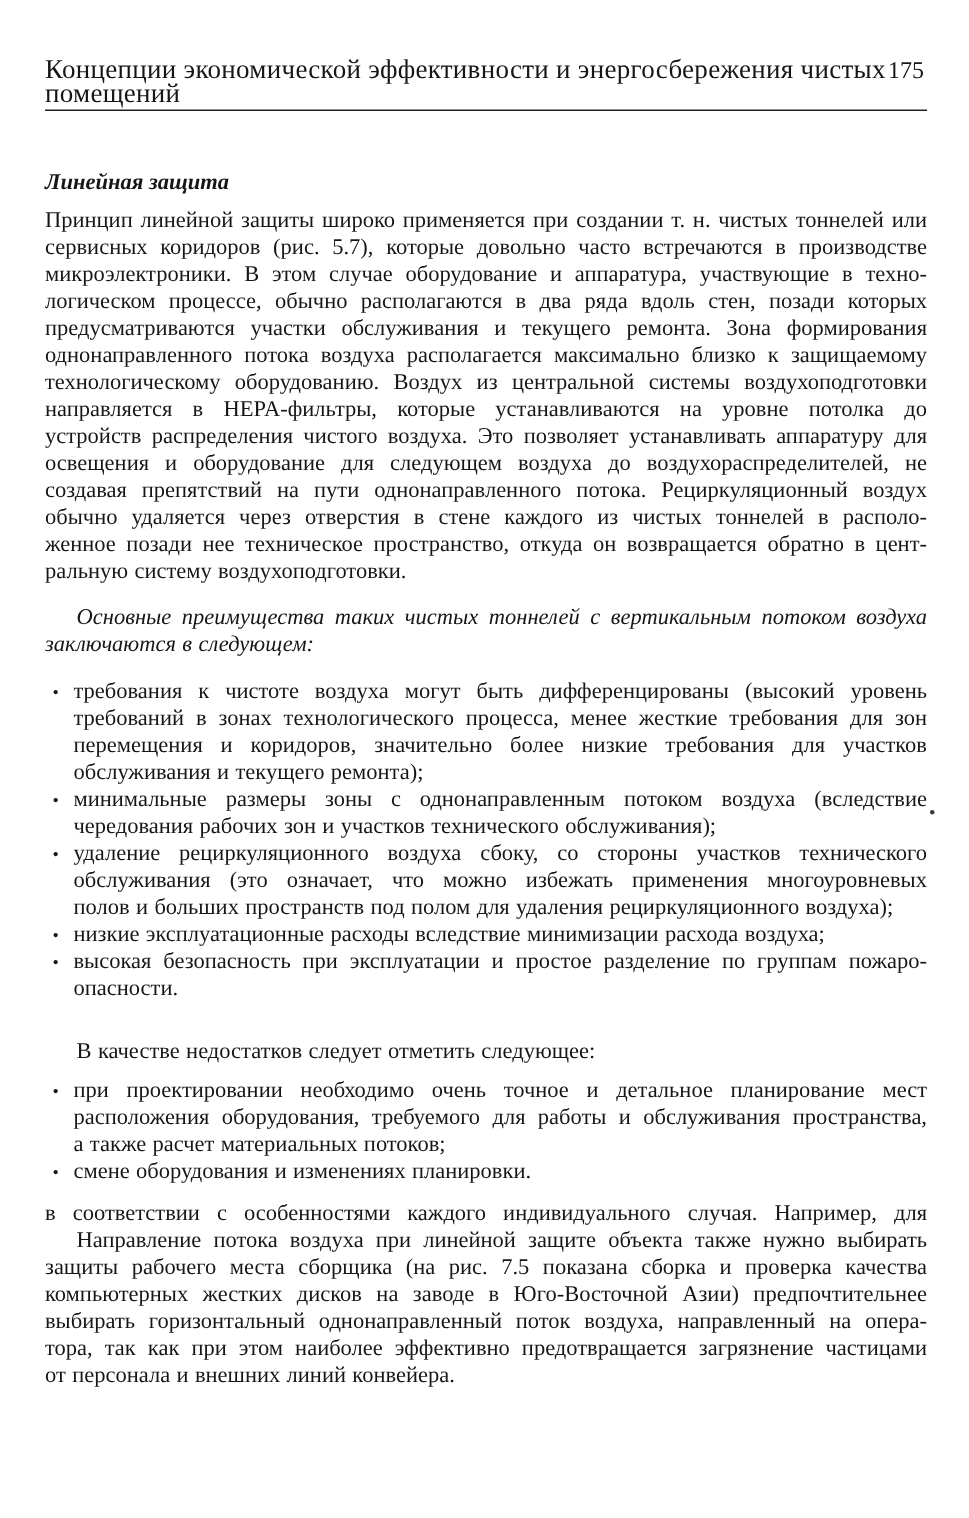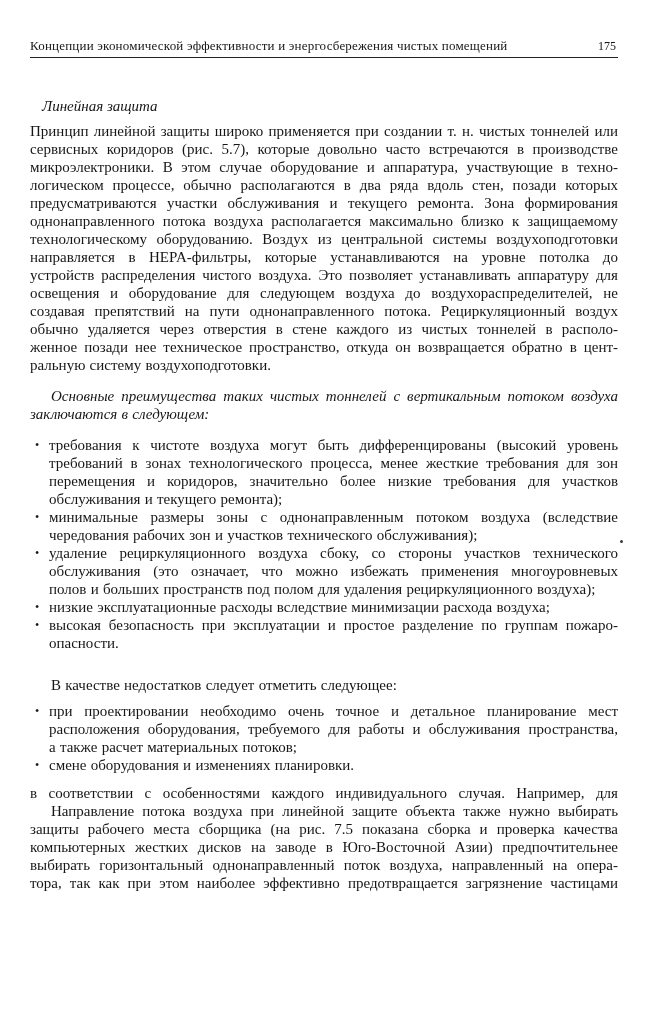--- a/index.html
+++ b/index.html
@@ -17,34 +17,34 @@
     padding: 38px 28px 0 30px;
   }
   .running-header {
     display: flex;
     justify-content: space-between;
     align-items: baseline;
     border-bottom: 1.5px solid #222222;
     padding-bottom: 3px;
   }
   .running-header-title {
-    font-size: 13px;
+    font-size: 18px;
     line-height: 16px;
     letter-spacing: 0.2px;
   }
   .page-number {
-    font-size: 12px;
+    font-size: 16px;
     line-height: 16px;
     padding-right: 2px;
   }
   .section-heading {
-    margin: 39px 0 7px 12px;
+    margin: 39px 0 7px 0;
     font-size: 15px;
     line-height: 18px;
-    font-weight: normal;
+    font-weight: bold;
     font-style: italic;
   }
   .para, .bullet-list { margin: 0; }
   .line {
     font-size: 15px;
     line-height: 18px;
     max-height: 18px;
     overflow: hidden;
     text-align: justify;
     text-align-last: justify;
@@ -167,17 +167,18 @@
       </div>
     </div>
 
   <div class="para indent-first gap-p4">
       <div class="line">в соответствии с особенностями каждого индивидуального случая. Например, для</div>
       <div class="line line-first">Направление потока воздуха при линейной защите объекта также нужно выбирать</div>
       <div class="line">защиты рабочего места сборщика (на рис. 7.5 показана сборка и проверка качества</div>
       <div class="line">компьютерных жестких дисков на заводе в Юго-Восточной Азии) предпочтительнее</div>
       <div class="line">выбирать горизонтальный однонаправленный поток воздуха, направленный на опера-</div>
       <div class="line">тора, так как при этом наиболее эффективно предотвращается загрязнение частицами</div>
+      <div class="line line-last">от персонала и внешних линий конвейера.</div>
     </div>
 
   <div class="speck"></div>
 
 </div>
 
 </body></html>

